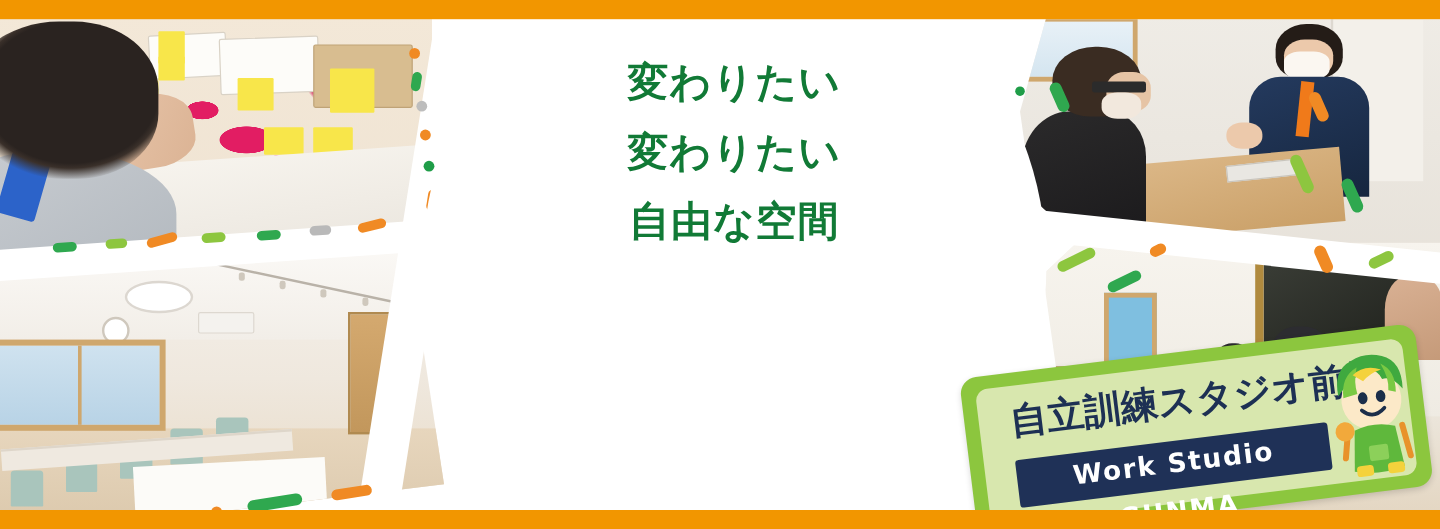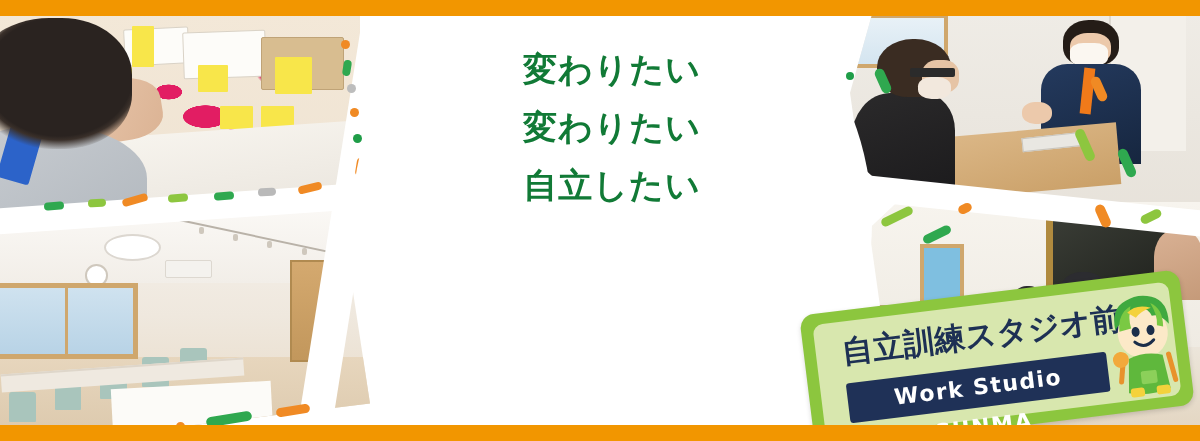--- a/index.html
+++ b/index.html
@@ -339,21 +339,21 @@
     <div class="dot o" style="left:176px;top:406px;width:9px;height:9px;"></div>
 
     <div class="dash o" style="left:276px;top:390px;width:34px;height:9px;transform:rotate(-9deg);"></div>
   </div>
 
   <div class="oval"></div>
 
   <div class="copy">
     <span class="line">変わりたい</span>
     <span class="line">変わりたい</span>
-    <span class="line">自立したい</span>
+    <span class="line">自由な空間</span>
   </div>
 
   <div class="badge">
     <div class="badge-inner">
       <div class="badge-title">自立訓練スタジオ前橋</div>
       <div class="badge-sub">
         <span>Work Studio GUNMA</span>
       </div>
       <svg class="mascot" viewBox="0 0 74 112">
         <ellipse cx="37" cy="46" rx="25" ry="25" fill="#FCE9C8"></ellipse>

